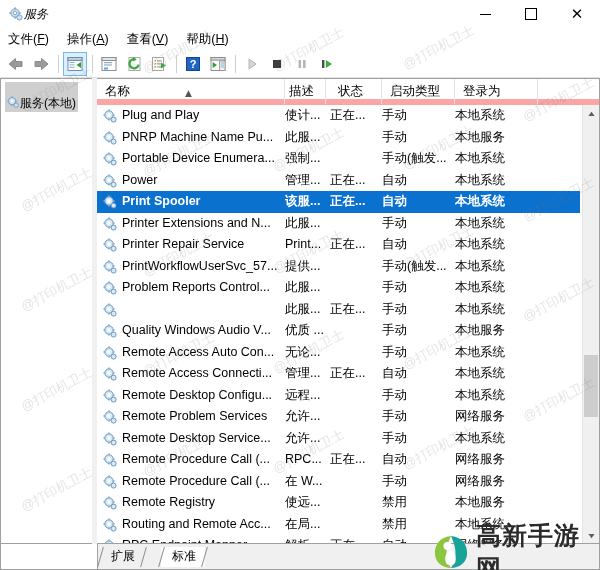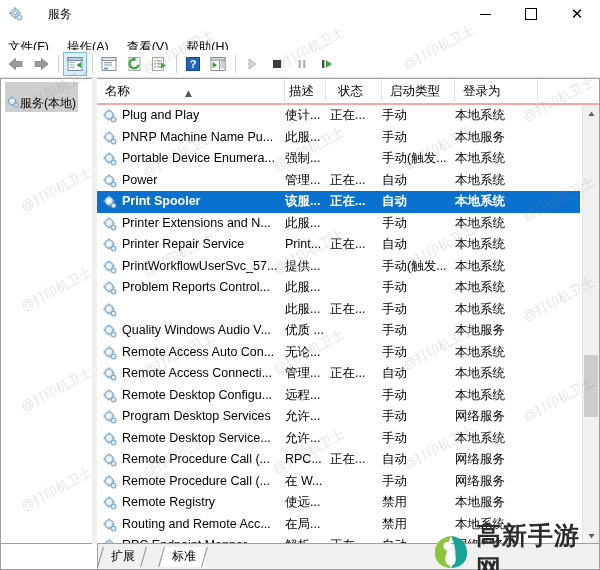--- a/index.html
+++ b/index.html
@@ -27,23 +27,24 @@
     background: #ffffff;
     display: flex;
     align-items: center;
   }
   .titlebar .title-icon {
     margin-left: 8px;
     width: 16px; height: 16px;
     display: flex; align-items: center; justify-content: center;
   }
   .titlebar .title-text {
-    margin-left: 24px;
+    margin-left: 0;
     font-size: 12px;
     color: #000;
+    font-style: italic;
   }
   .win-buttons {
     position: absolute;
     right: 0; top: 0;
     height: 28px;
     display: flex;
   }
   .win-btn {
     width: 46px; height: 28px;
     display: flex; align-items: center; justify-content: center;
@@ -58,21 +59,21 @@
     display:block; width: 10px; height: 10px; border: 1px solid #000;
   }
   .win-btn .glyph-close {
     display:block; font-size: 15px; line-height: 15px;
     font-family: "DejaVu Sans", sans-serif;
   }
 
   
   .menubar {
     position: absolute;
-    left: 0; top: 36px;
+    left: 0; top: 28px;
     width: 600px; height: 22px;
     background: #ffffff;
     display: flex;
     align-items: center;
     padding-left: 8px;
     box-sizing: border-box;
   }
   .menu-item {
     font-size: 12.5px;
     margin-right: 18px;
@@ -146,21 +147,21 @@
     border-left: none;
     box-sizing: border-box;
     overflow: hidden;
   }
 
   
   .col-head {
     position: relative;
     height: 26px;
     background: #ffffff;
-    border-bottom: 2px solid #fca5a5;
+    border-bottom: 6px solid #fca5a5;
     box-sizing: border-box;
   }
   .col-head .ch {
     position: absolute;
     top: 0;
     height: 25px;
     line-height: 25px;
     font-size: 12.5px;
     color: #000;
     padding-left: 8px;
@@ -778,21 +779,21 @@
                 <circle cx="7" cy="7" r="4.2" fill="#d7e8f5" stroke="#5f8fb5" stroke-width="0.9"></circle>
                 <circle cx="7" cy="7" r="1.7" fill="#ffffff"></circle>
                 <g fill="#87aecd">
                   <rect x="6.3" y="1.4" width="1.4" height="1.9"></rect>
                   <rect x="6.3" y="10.8" width="1.4" height="1.9"></rect>
                   <rect x="1.4" y="6.3" width="1.9" height="1.4"></rect>
                   <rect x="10.8" y="6.3" width="1.9" height="1.4"></rect>
                 </g>
                 <circle cx="11.6" cy="11.6" r="2.5" fill="#d7e8f5" stroke="#5f8fb5" stroke-width="0.9"></circle>
               </svg></span>
-            <span class="cell c-name">Program Desktop Services</span>
+            <span class="cell c-name">Remote Problem Services</span>
             <span class="cell c-desc">允许...</span>
             <span class="cell c-stat"></span>
             <span class="cell c-start">手动</span>
             <span class="cell c-log">网络服务</span>
           </div>
           <div class="row">
             <span class="row-icon"><svg width="16" height="16" viewBox="0 0 16 16">
                 <circle cx="7" cy="7" r="4.2" fill="#d7e8f5" stroke="#5f8fb5" stroke-width="0.9"></circle>
                 <circle cx="7" cy="7" r="1.7" fill="#ffffff"></circle>
                 <g fill="#87aecd">

